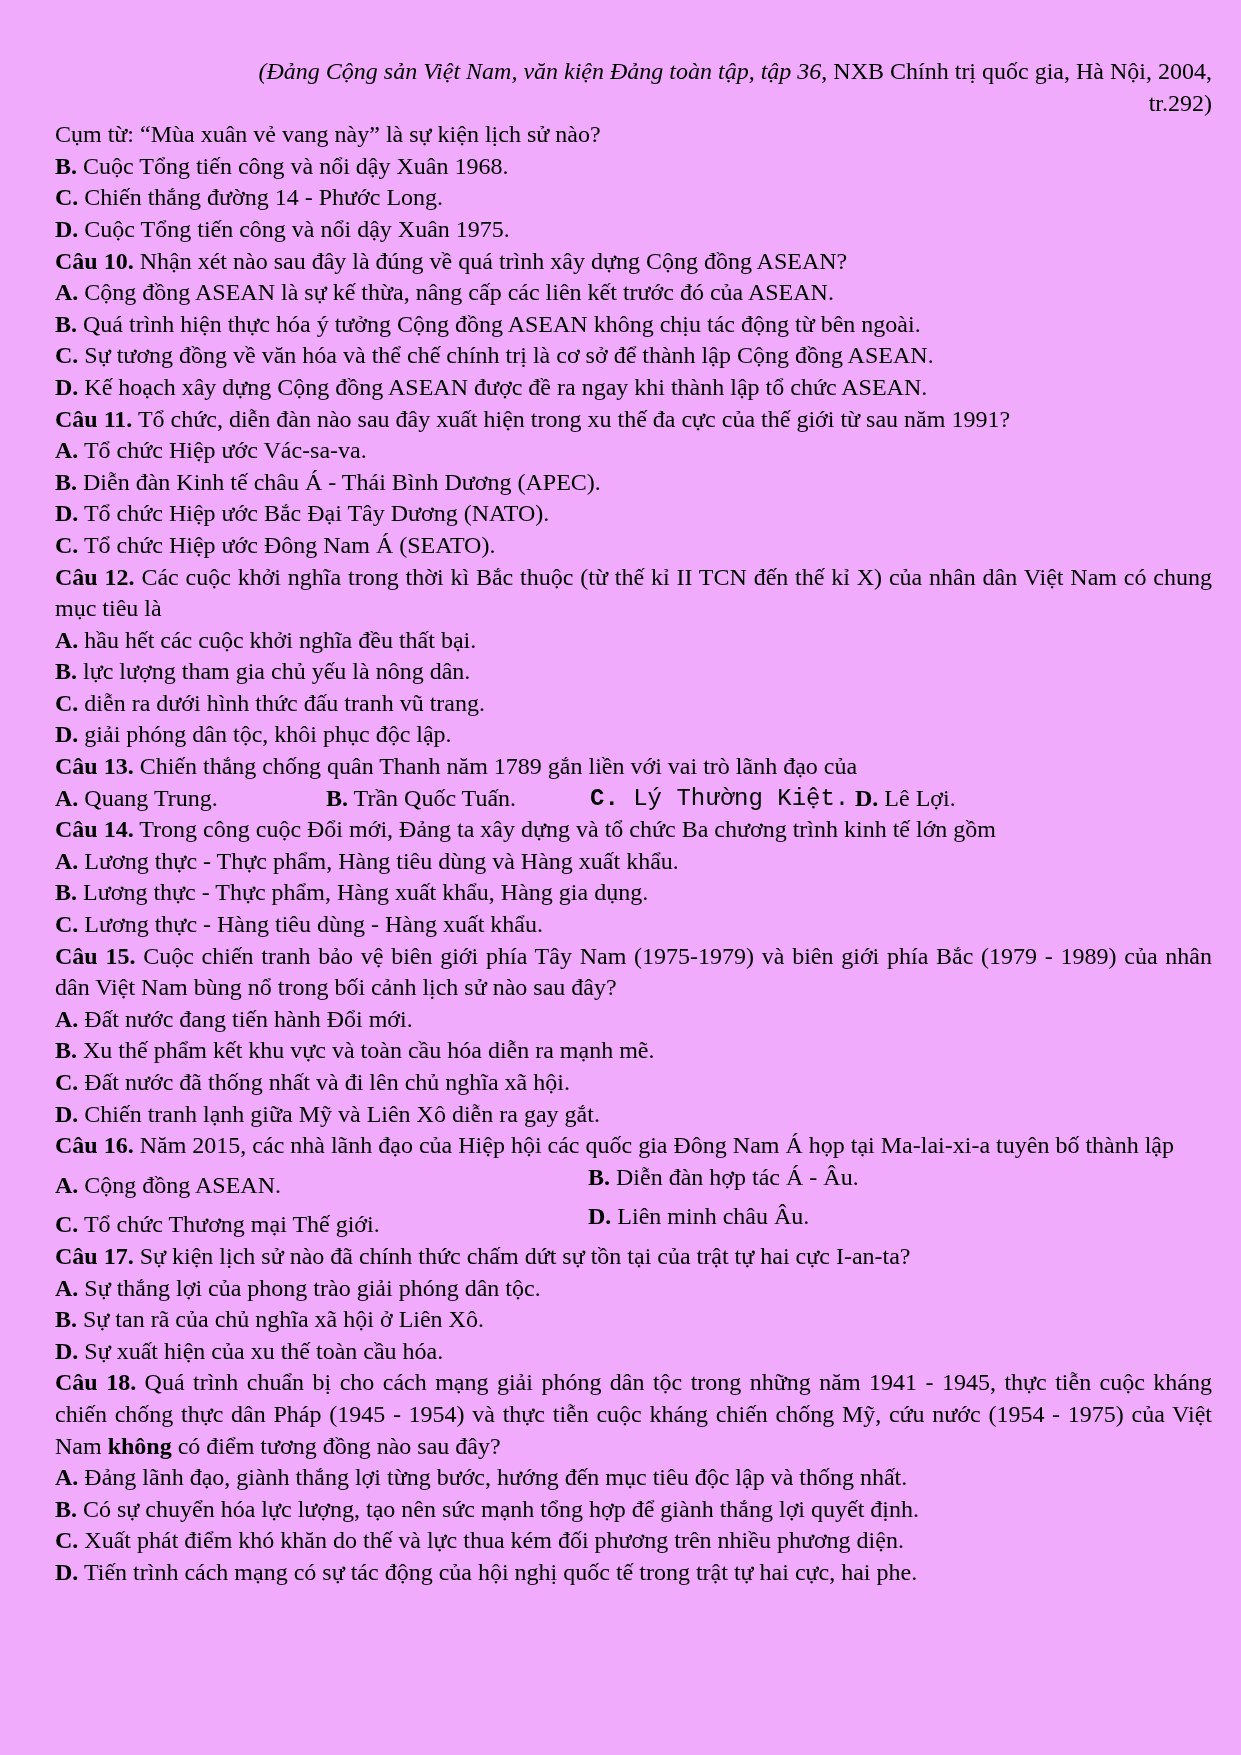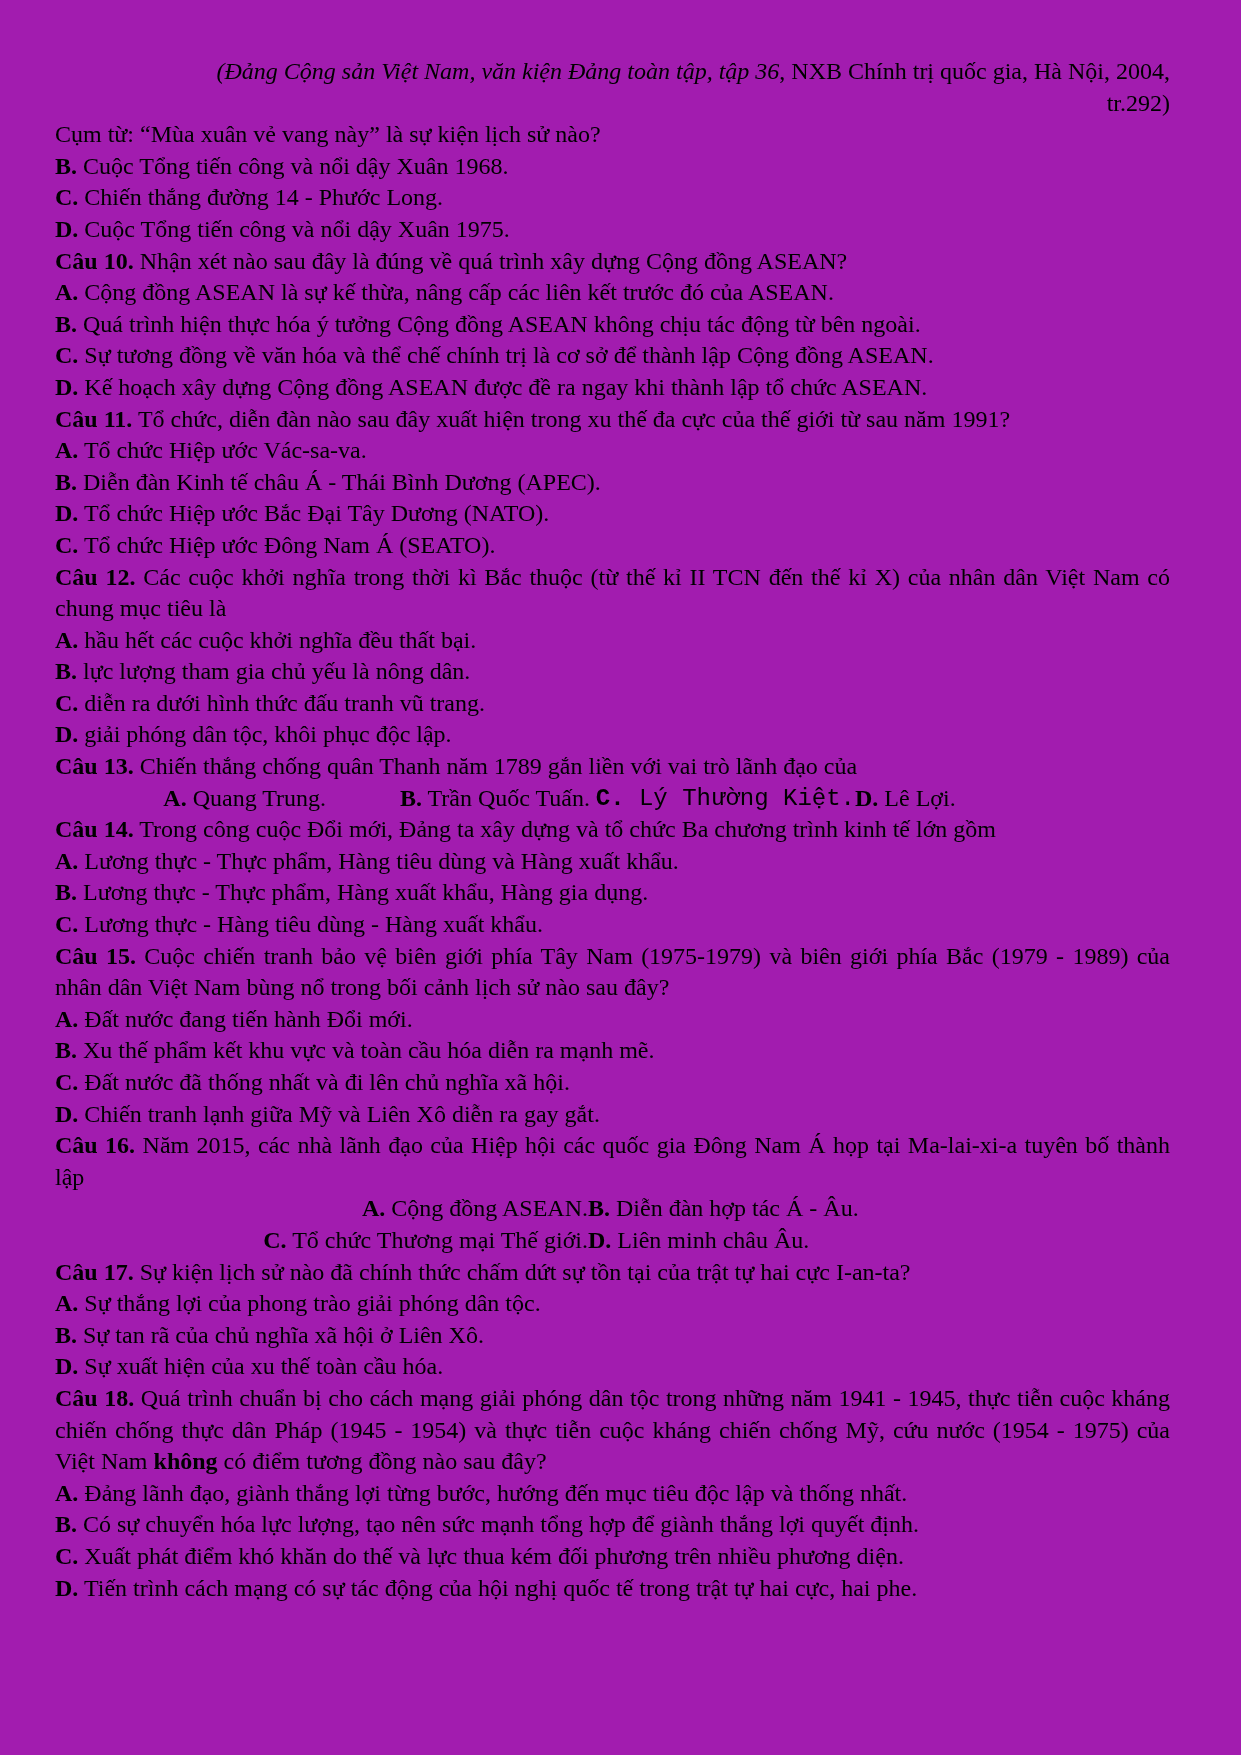--- a/index.html
+++ b/index.html
@@ -1,38 +1,38 @@
 <!DOCTYPE html>
 <html><head>
 <meta charset="utf-8">
 <style>
   html,body{margin:0;padding:0;background:#ffffff;}
   .page{
     position:relative;
     width:1241px;
     height:1755px;
     box-sizing:border-box;
-    padding:56px 71px 0 55px;
-    background:#a21caf;
+    padding:56px 29px 0 55px;
+    background:#f0abfc;
     color:#000000;
     font-family:"Liberation Serif","DejaVu Serif",serif;
     font-size:24px;
     line-height:31.6px;
     overflow:hidden;
   }
   .citation{ text-align:right; }
   .cit-line{ margin:0; }
   .line{ margin:0; text-align:justify; }
   .line b{ font-weight:bold; }
   .line.option_row, .line.option_cols{ text-align:left; }
-  .cell{ display:inline-block; white-space:nowrap; text-align:right; vertical-align:top; }
+  .cell{ display:inline-block; white-space:nowrap; text-align:left; vertical-align:top; }
   .option_row .cell.c0{ width:271px; }
   .option_row .cell.c1{ width:264px; }
   .option_row .cell.c2{ width:265px;font-family:Liberation Mono, monospace; }
-  .option_cols .cell.c0{ width:533px; }
+  .option_cols .cell.c0{ width:533px;margin-top:8px; }
 </style>
 </head>
 <body>
 
 <div class="page">
   <div class="citation">
     <div class="cit-line"><i>(Đảng Cộng sản Việt Nam, văn kiện Đảng toàn tập, tập 36</i><span>, NXB Chính trị quốc gia, Hà Nội, 2004,</span></div>
     <div class="cit-line">tr.292)</div>
   </div>
   <div id="flow">

